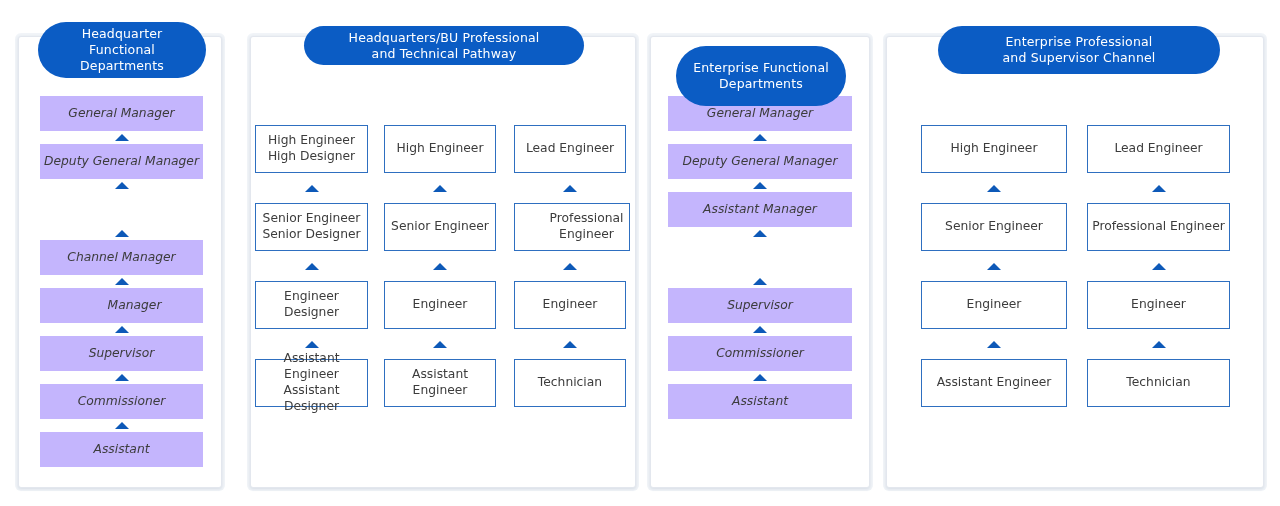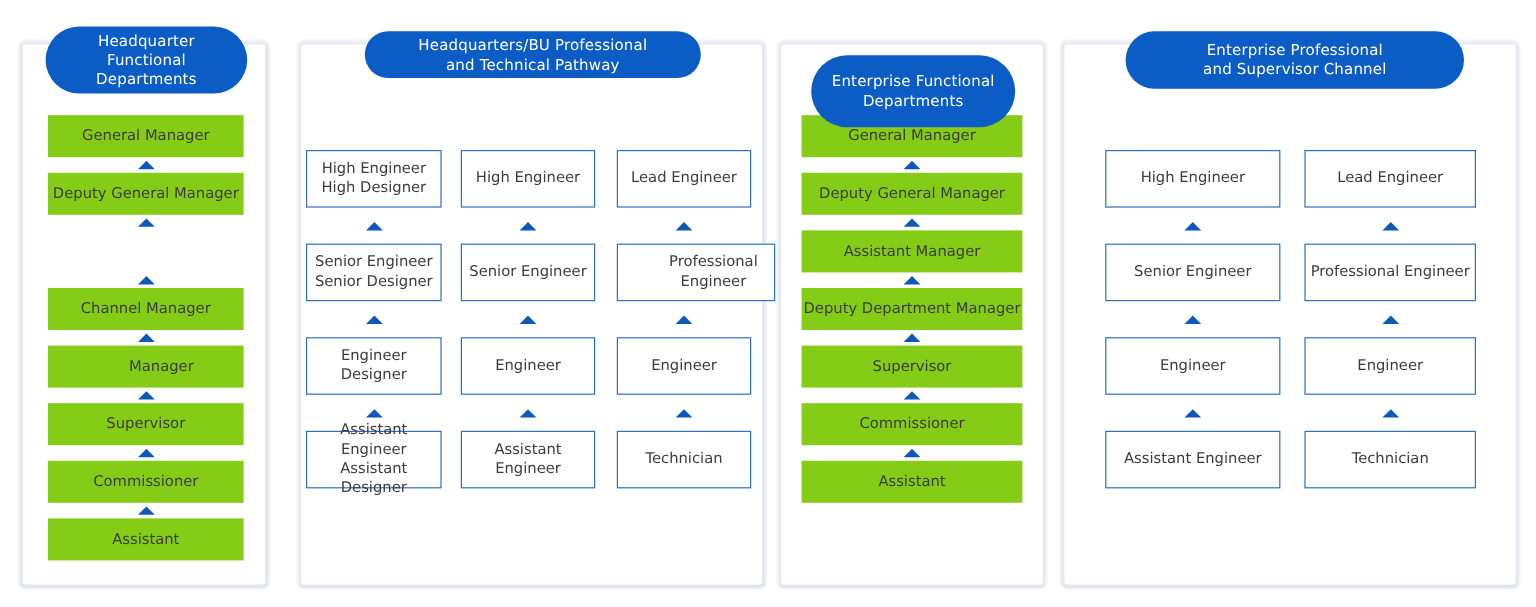--- a/index.html
+++ b/index.html
@@ -59,22 +59,23 @@
     display: flex;
     align-items: center;
     justify-content: center;
     text-align: center;
     line-height: 1.3;
     font-size: 12.3px;
     color: #3c3c3c;
     white-space: pre-line;
   }
   .node.filled {
-    background: #84cc16;
+    background: #c4b5fd;
     border: none;
+    font-style: italic;
   }
   .node.outlined {
     background: #ffffff;
     border: 1px solid #2e6fc0;
   }
 
   
   .arrow {
     position: absolute;
     width: 0;
@@ -122,36 +123,35 @@
 Assistant Designer</div>
     <div class="node outlined" style="left: 384px; top: 125px; width: 112px; height: 48px;">High Engineer</div>
     <div class="arrow" style="left: 433px; top: 184.5px;"></div>
     <div class="node outlined" style="left: 384px; top: 203px; width: 112px; height: 48px;">Senior Engineer</div>
     <div class="arrow" style="left: 433px; top: 262.5px;"></div>
     <div class="node outlined" style="left: 384px; top: 281px; width: 112px; height: 48px;">Engineer</div>
     <div class="arrow" style="left: 433px; top: 340.5px;"></div>
     <div class="node outlined" style="left: 384px; top: 359px; width: 112px; height: 48px;">Assistant Engineer</div>
     <div class="node outlined" style="left: 514px; top: 125px; width: 112px; height: 48px;">Lead Engineer</div>
     <div class="arrow" style="left: 563px; top: 184.5px;"></div>
-    <div class="node outlined" style="left: 514px; top: 203px; width: 132px; height: 48px; padding-left: 29px;">Professional
+    <div class="node outlined" style="left: 514px; top: 203px; width: 116px; height: 48px; padding-left: 29px;">Professional
 Engineer</div>
     <div class="arrow" style="left: 563px; top: 262.5px;"></div>
     <div class="node outlined" style="left: 514px; top: 281px; width: 112px; height: 48px;">Engineer</div>
     <div class="arrow" style="left: 563px; top: 340.5px;"></div>
     <div class="node outlined" style="left: 514px; top: 359px; width: 112px; height: 48px;">Technician</div>
     <div class="panel" style="left: 650px; top: 36px; width: 220px; height: 452px;"></div>
     <div class="pill" style="left: 676px; top: 26px; width: 170px; height: 60px; margin-top: 20px;">Enterprise Functional
 Departments</div>
     <div class="node filled" style="left: 668px; top: 96px; width: 184px; height: 35px;">General Manager</div>
     <div class="arrow" style="left: 753px; top: 134px;"></div>
     <div class="node filled" style="left: 668px; top: 144px; width: 184px; height: 35px;">Deputy General Manager</div>
     <div class="arrow" style="left: 753px; top: 182px;"></div>
     <div class="node filled" style="left: 668px; top: 192px; width: 184px; height: 35px;">Assistant Manager</div>
     <div class="arrow" style="left: 753px; top: 230px;"></div>
-    <div class="node filled" style="left: 668px; top: 240px; width: 184px; height: 35px;">Deputy Department Manager</div>
     <div class="arrow" style="left: 753px; top: 278px;"></div>
     <div class="node filled" style="left: 668px; top: 288px; width: 184px; height: 35px;">Supervisor</div>
     <div class="arrow" style="left: 753px; top: 326px;"></div>
     <div class="node filled" style="left: 668px; top: 336px; width: 184px; height: 35px;">Commissioner</div>
     <div class="arrow" style="left: 753px; top: 374px;"></div>
     <div class="node filled" style="left: 668px; top: 384px; width: 184px; height: 35px;">Assistant</div>
     <div class="panel" style="left: 886px; top: 36px; width: 378px; height: 452px;"></div>
     <div class="pill" style="left: 938px; top: 26px; width: 282px; height: 48px;">Enterprise Professional
 and Supervisor Channel</div>
     <div class="node outlined" style="left: 921px; top: 125px; width: 146px; height: 48px;">High Engineer</div>

